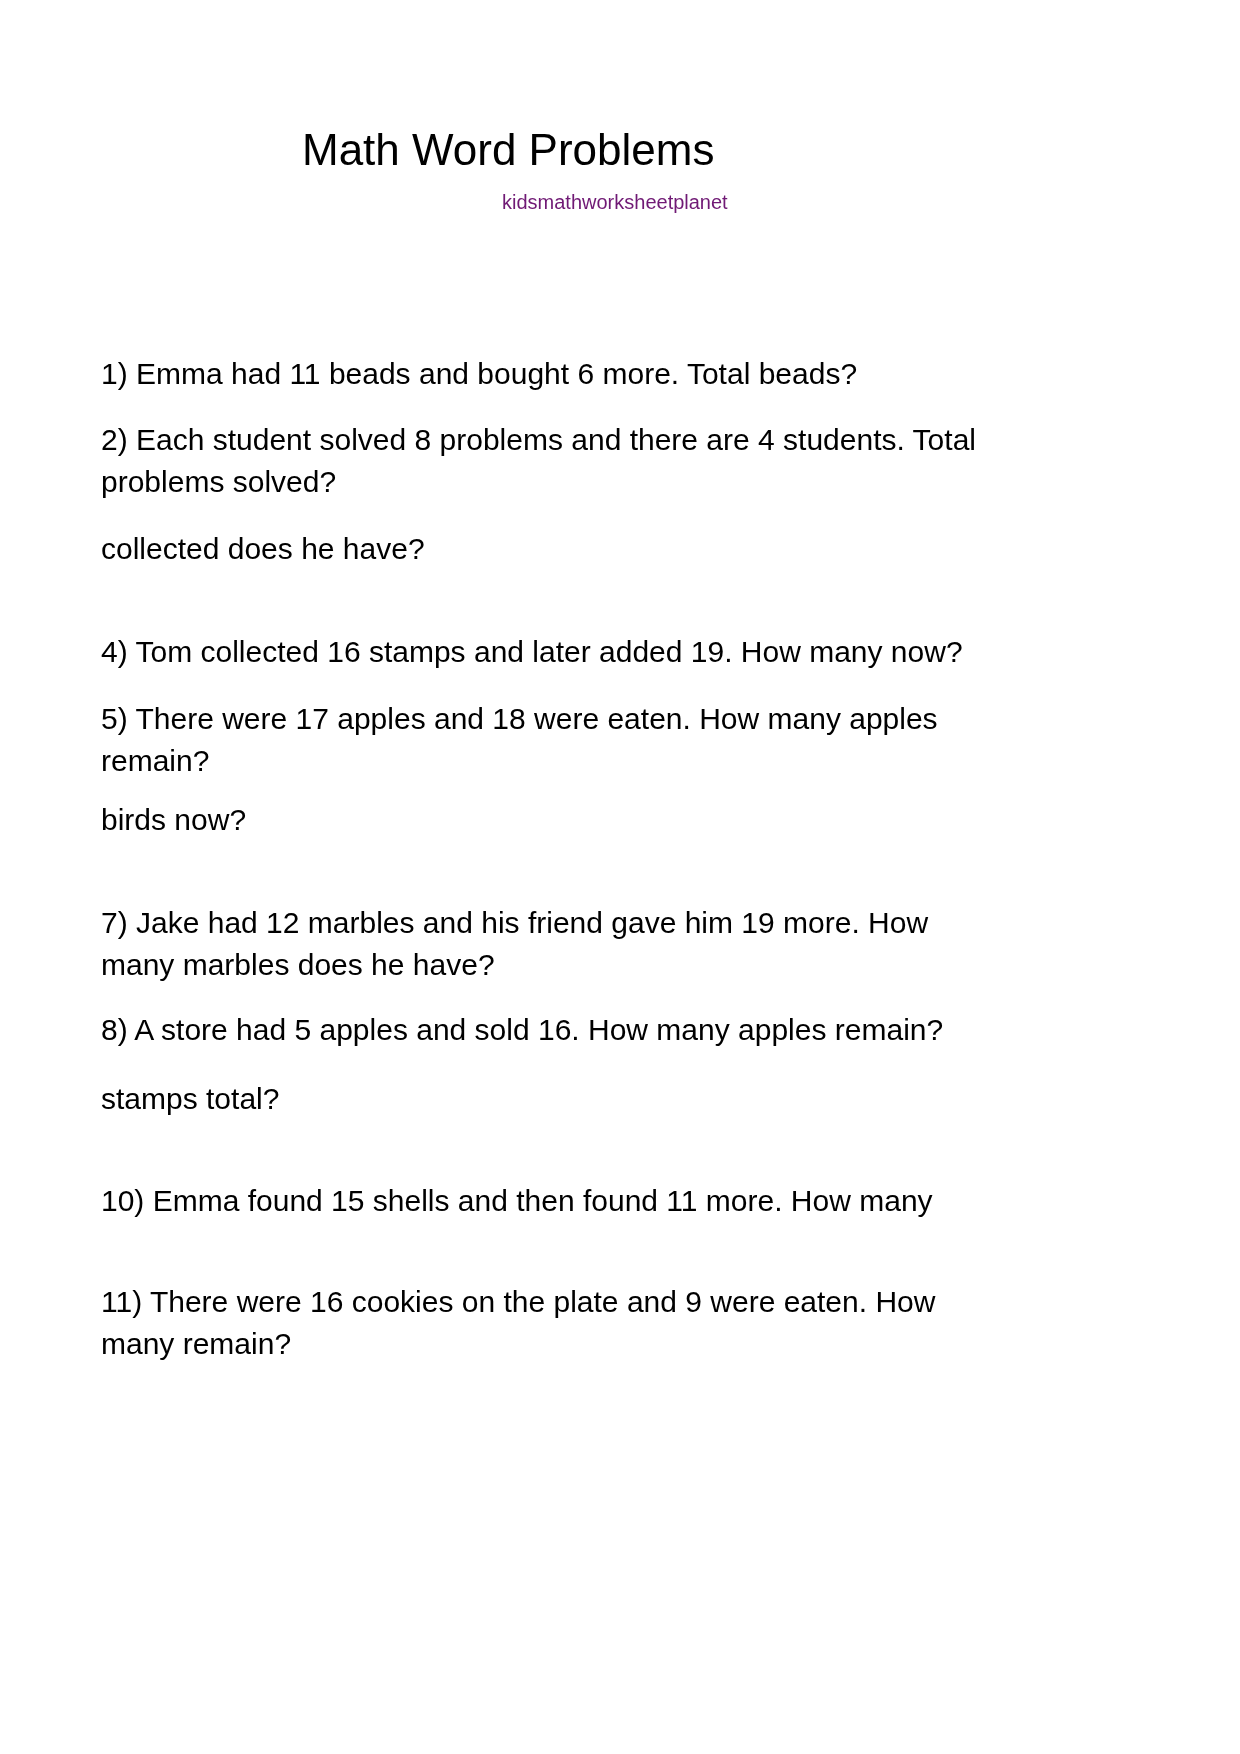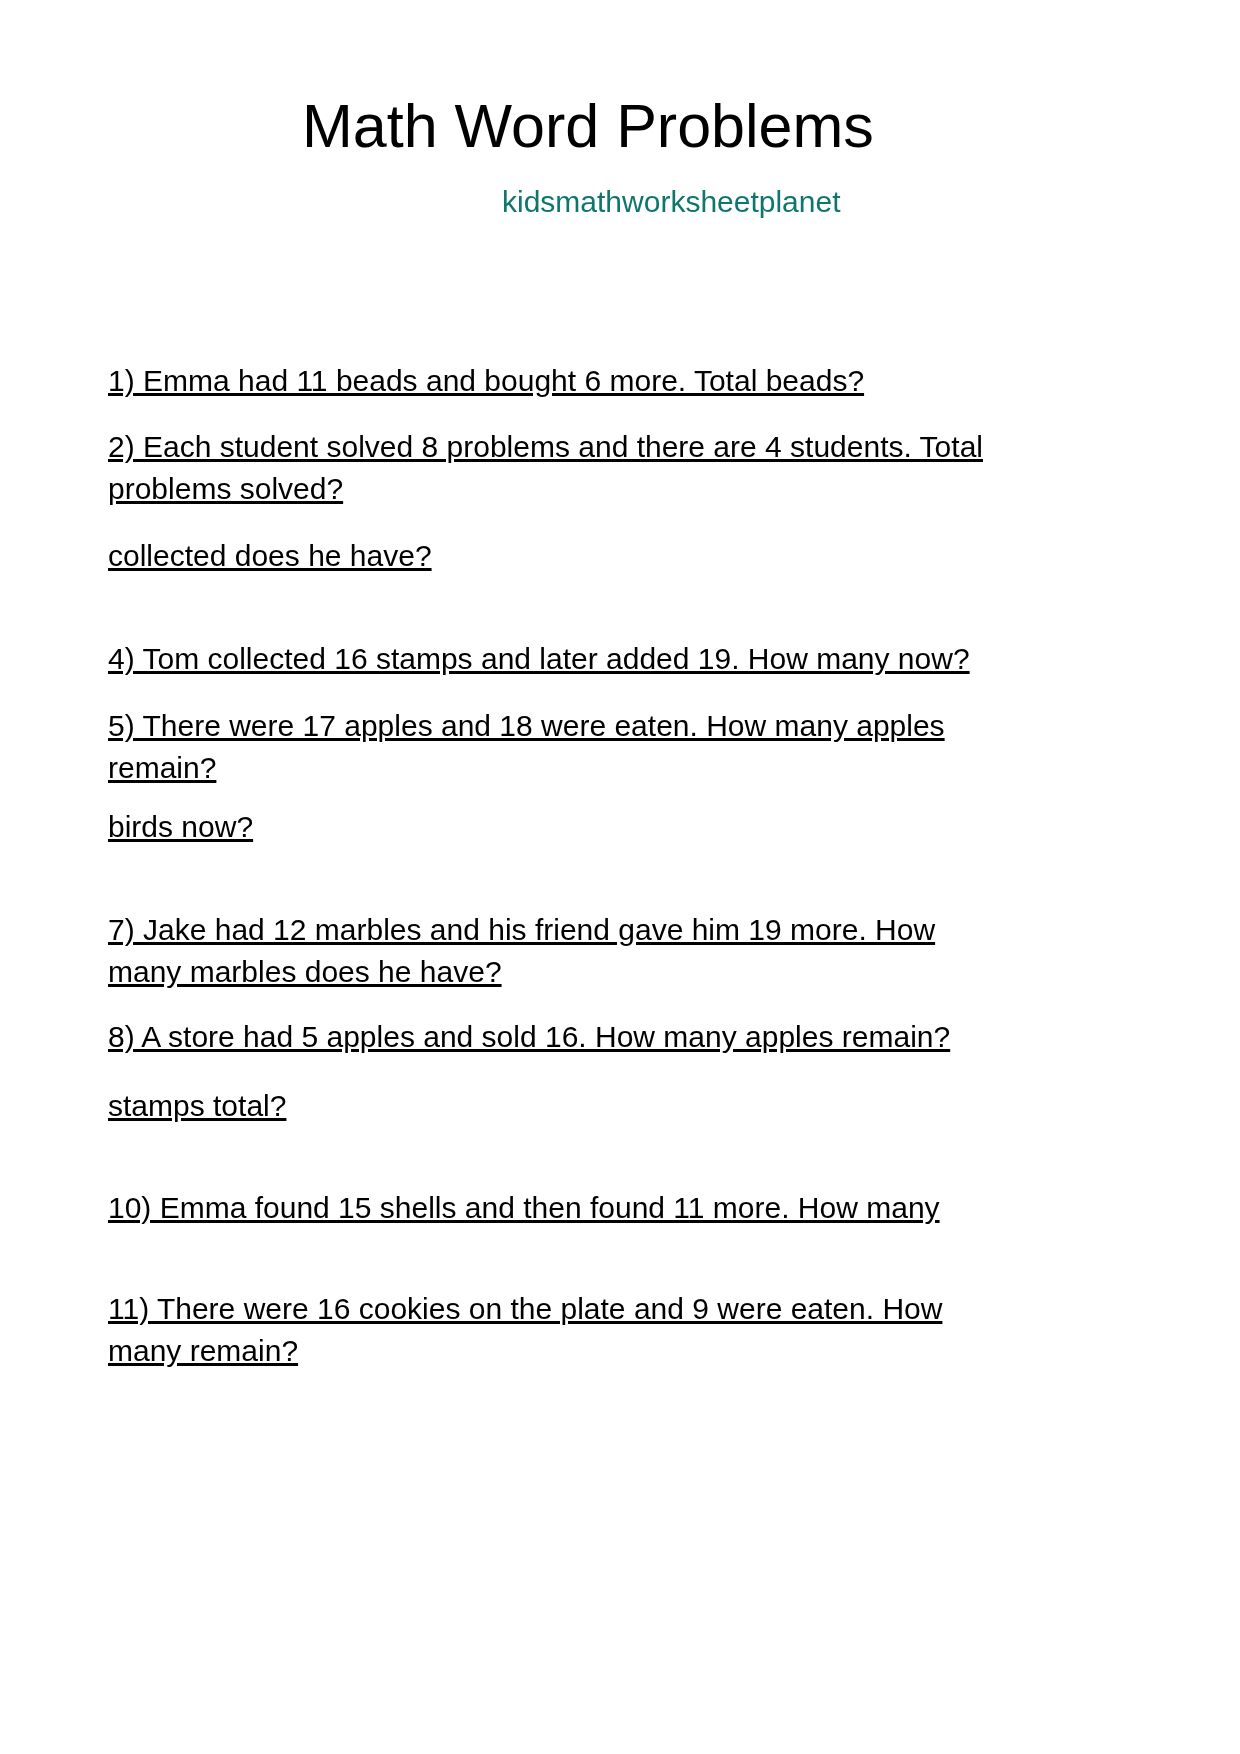--- a/index.html
+++ b/index.html
@@ -1,20 +1,20 @@
 <!DOCTYPE html>
 <html><head>
 <meta charset="utf-8">
 <style>
   html, body { margin: 0; padding: 0; background: #ffffff; }
   body { width: 1240px; height: 1754px; position: relative; overflow: hidden;
          font-family: "Liberation Sans", sans-serif; color: #000; }
-  .title { position: absolute; left: 302px; top: 96px; font-size: 61px; line-height: 61px; white-space: nowrap; }
-  .subtitle { position: absolute; left: 502px; top: 187px; font-size: 30px; line-height: 30px; color: #0f766e; white-space: nowrap; }
-  .problem { position: absolute; left: 101px; margin: 7px; text-decoration: underline; }
+  .title { position: absolute; left: 302px; top: 119px; font-size: 44px; line-height: 61px; white-space: nowrap; }
+  .subtitle { position: absolute; left: 502px; top: 187px; font-size: 20px; line-height: 30px; color: #701a75; white-space: nowrap; }
+  .problem { position: absolute; left: 101px; margin: 0; }
   .line { display: block; font-size: 30px; line-height: 42px; white-space: nowrap; height: 42px; }
 </style>
 </head>
 <body>
 
 <div class="title">Math Word Problems</div>
 <div class="subtitle">kidsmathworksheetplanet</div>
 
 <div class="problem" style="top:353px">
   <span class="line">1) Emma had 11 beads and bought 6 more. Total beads?</span>

